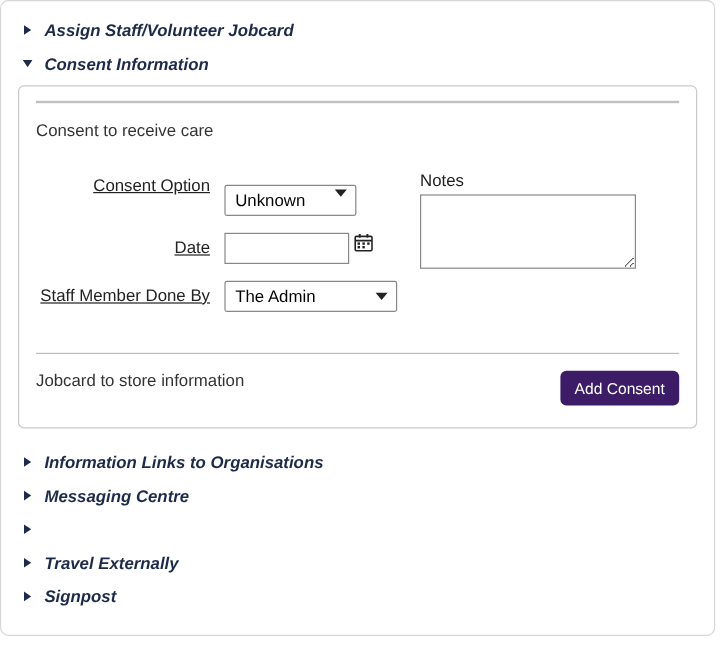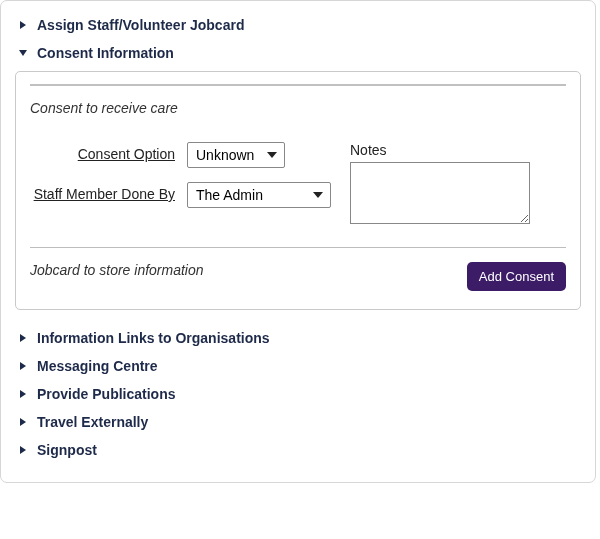--- a/index.html
+++ b/index.html
@@ -15,20 +15,21 @@
   border: 1px solid #d6d6d6;
   border-radius: 7px;
   box-sizing: border-box;
   padding: 10px 12px 18px 12px;
 }
 .accordion-item {
   display: flex;
   align-items: flex-end;
   padding: 6px 2px;
   cursor: pointer;
+  font-style: italic;
 }
 .accordion-item .chevron {
   width: 16px;
   height: 16px;
   display: inline-flex;
   align-items: center;
   justify-content: center;
   margin-right: 6px;
 }
 .accordion-label {
@@ -47,21 +48,20 @@
   margin-bottom: 14px;
 }
 .section-row {
   display: flex;
   justify-content: space-between;
   align-items: flex-start;
 }
 .section-title {
   color: #333;
   font-size: 14px;
-  font-style: italic;
 }
 .btn {
   background: #3c1c66;
   color: #fff;
   border: none;
   border-radius: 5px;
   padding: 7px 12px;
   font-size: 13px;
   cursor: pointer;
 }
@@ -111,21 +111,21 @@
   right: 8px;
   top: 50%;
   width: 0;
   height: 0;
   border-left: 5px solid transparent;
   border-right: 5px solid transparent;
   border-top: 6px solid #222;
   transform: translateY(-50%);
   pointer-events: none;
 }
-.sel-small { width: 98px; }
+.sel-small { width: 110px; margin-top: 12px; }
 .sel-wide  { width: 144px; }
 input[type="text"].date-input {
   border: 1px solid #888;
   height: 24px;
   width: 90px;
   padding: 0 6px;
   font-size: 14px;
 }
 .cal-icon {
   display: inline-flex;
@@ -187,20 +187,37 @@
 
         <div class="field-row">
           <div class="field-label">Consent Option</div>
           <div class="select-wrap">
             <select class="sel-small">
               <option>Unknown</option>
             </select>
           </div>
         </div>
 
+        <div class="field-row">
+          <div class="field-label">Date</div>
+          <input type="text" class="date-input" value="" style="">
+          <span class="cal-icon">
+            <svg width="16" height="16" viewBox="0 0 16 16">
+              <rect x="1" y="3" width="14" height="12" rx="1" fill="none" stroke="#222" stroke-width="1.3"></rect>
+              <line x1="1" y1="6.5" x2="15" y2="6.5" stroke="#222" stroke-width="1.3"></line>
+              <rect x="4" y="1" width="1.6" height="3" fill="#222"></rect>
+              <rect x="10.4" y="1" width="1.6" height="3" fill="#222"></rect>
+              <rect x="3" y="8" width="2" height="2" fill="#222"></rect>
+              <rect x="7" y="8" width="2" height="2" fill="#222"></rect>
+              <rect x="11" y="8" width="2" height="2" fill="#222"></rect>
+              <rect x="3" y="11" width="2" height="2" fill="#222"></rect>
+              <rect x="7" y="11" width="2" height="2" fill="#222"></rect>
+            </svg>
+          </span>
+        </div>
 
         <div class="field-row">
           <div class="field-label">Staff Member Done By</div>
           <div class="select-wrap">
             <select class="sel-wide">
               <option>The Admin</option>
             </select>
           </div>
         </div>
 
@@ -237,21 +254,20 @@
     </span>
     <span class="accordion-label">Messaging Centre</span>
   </div>
 
   <div class="accordion-item">
     <span class="chevron">
       <svg width="10" height="10" viewBox="0 0 10 10">
           <path d="M2 1 L8 5 L2 9 Z" fill="#1e2a49"></path>
         </svg>
     </span>
-    <span class="accordion-label">Provide Publications</span>
   </div>
 
 
   <div class="accordion-item">
     <span class="chevron">
       <svg width="10" height="10" viewBox="0 0 10 10">
           <path d="M2 1 L8 5 L2 9 Z" fill="#1e2a49"></path>
         </svg>
     </span>
     <span class="accordion-label">Travel Externally</span>

